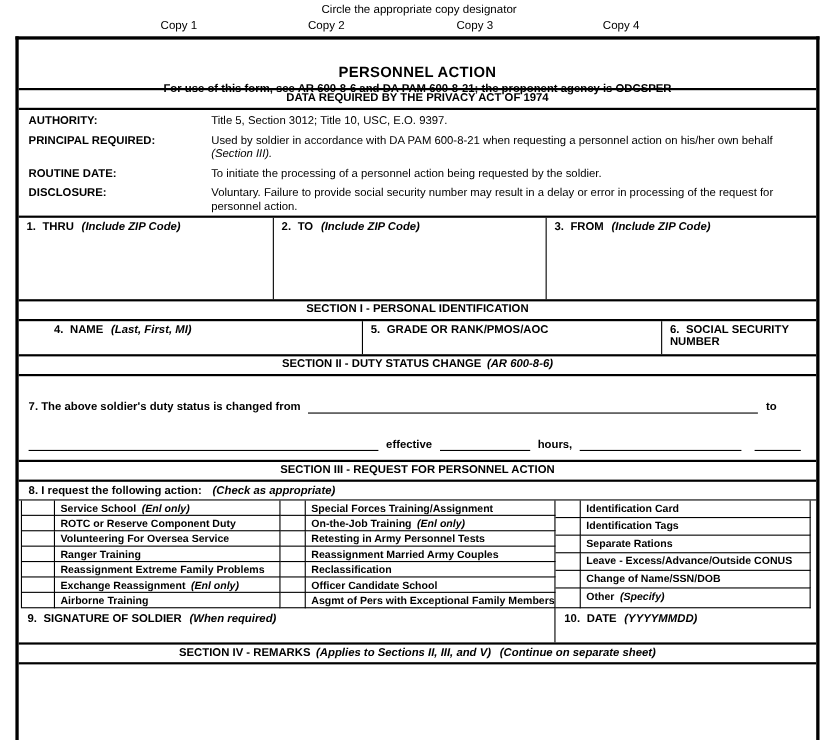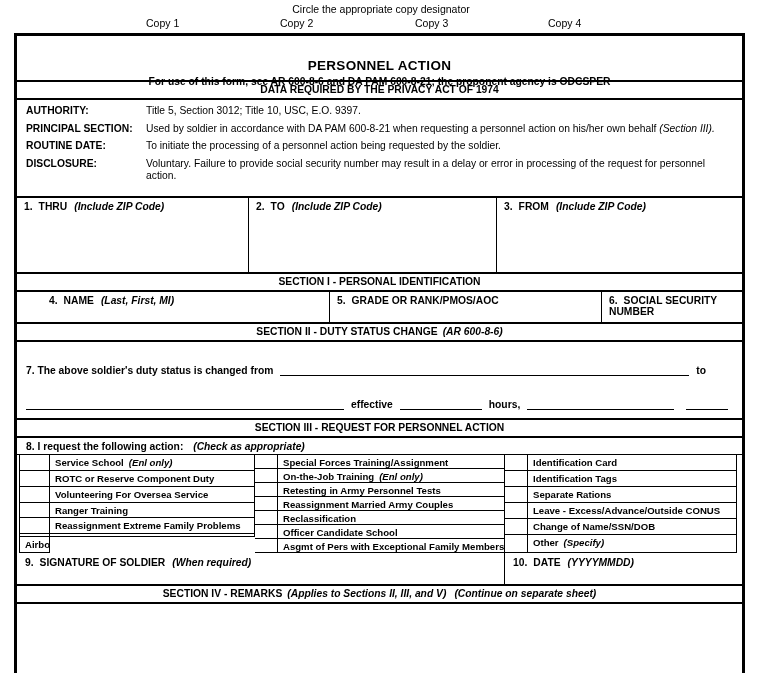--- a/index.html
+++ b/index.html
@@ -20,21 +20,21 @@
   .form-title { font-size:13.5px; font-weight:bold; letter-spacing:.3px; }
   .form-subtitle { font-size:10.3px; font-weight:bold; margin-top:3px; }
 
   .band { border-top:2px solid #000; border-bottom:2px solid #000; text-align:center;
           font-weight:bold; font-size:10.3px; padding:2px 0 3px; }
   .band .hint { font-style:italic; margin-left:5px; }
   .hint { font-style:italic; }
 
   
   .privacy-rows { padding:5px 0 2px; height:96px; }
-  .p-row { display:flex; margin-bottom:5px; }
+  .p-row { display:flex; margin-bottom:5px;gap:46px; }
   .p-label { width:129px; padding-left:9px; font-weight:bold; font-size:10.3px; flex-shrink:0; }
   .p-text { flex:1; font-size:10.3px; line-height:12.5px; padding-right:18px; }
 
   
   .addr-row { display:flex; border-top:2px solid #000; height:76px; }
   .addr-box { padding:3px 0 0 7px; border-right:1px solid #000; }
   .addr-box:last-child { border-right:none; flex:1; }
   .fld-num { font-weight:bold; font-size:10.3px; margin-right:6px; }
   .fld-lbl { font-weight:bold; font-size:10.3px; }
   .fld-hint { font-weight:bold; font-style:italic; font-size:10.3px; margin-left:7px; }
@@ -94,21 +94,21 @@
   <div class="band">
     <span>DATA REQUIRED BY THE PRIVACY ACT OF 1974</span>
   </div>
 
   <div class="privacy-rows" id="privacy-rows">
       <div class="p-row">
         <span class="p-label">AUTHORITY:</span>
         <span class="p-text">Title 5, Section 3012; Title 10, USC, E.O. 9397.</span>
       </div>
       <div class="p-row">
-        <span class="p-label">PRINCIPAL SECTION:</span>
+        <span class="p-label">PRINCIPAL REQUIRED:</span>
         <span class="p-text">Used by soldier in accordance with DA PAM 600-8-21 when requesting a personnel action on his/her own behalf <span class="hint">(Section III).</span></span>
       </div>
       <div class="p-row">
         <span class="p-label">ROUTINE DATE:</span>
         <span class="p-text">To initiate the processing of a personnel action being requested by the soldier.</span>
       </div>
       <div class="p-row">
         <span class="p-label">DISCLOSURE:</span>
         <span class="p-text">Voluntary.  Failure to provide social security number may result in a delay or error in processing of the request for personnel action.</span>
       </div>
@@ -166,20 +166,21 @@
         <div class="lb"><span>Service School</span><span class="fld-hint">(Enl only)</span></div>
         <div class="cb"></div>
         <div class="lb"><span>ROTC or Reserve Component Duty</span></div>
         <div class="cb"></div>
         <div class="lb"><span>Volunteering For Oversea Service</span></div>
         <div class="cb"></div>
         <div class="lb"><span>Ranger Training</span></div>
         <div class="cb"></div>
         <div class="lb"><span>Reassignment Extreme Family Problems</span></div>
         <div class="cb"></div>
+        <div class="lb"><span>Exchange Reassignment</span><span class="fld-hint">(Enl only)</span></div>
         <div class="cb"></div>
         <div class="lb"><span>Airborne Training</span></div>
       </div>
       <div class="grp grp2">
         <div class="cb"></div>
         <div class="lb"><span>Special Forces Training/Assignment</span></div>
         <div class="cb"></div>
         <div class="lb"><span>On-the-Job Training</span><span class="fld-hint">(Enl only)</span></div>
         <div class="cb"></div>
         <div class="lb"><span>Retesting in Army Personnel Tests</span></div>

